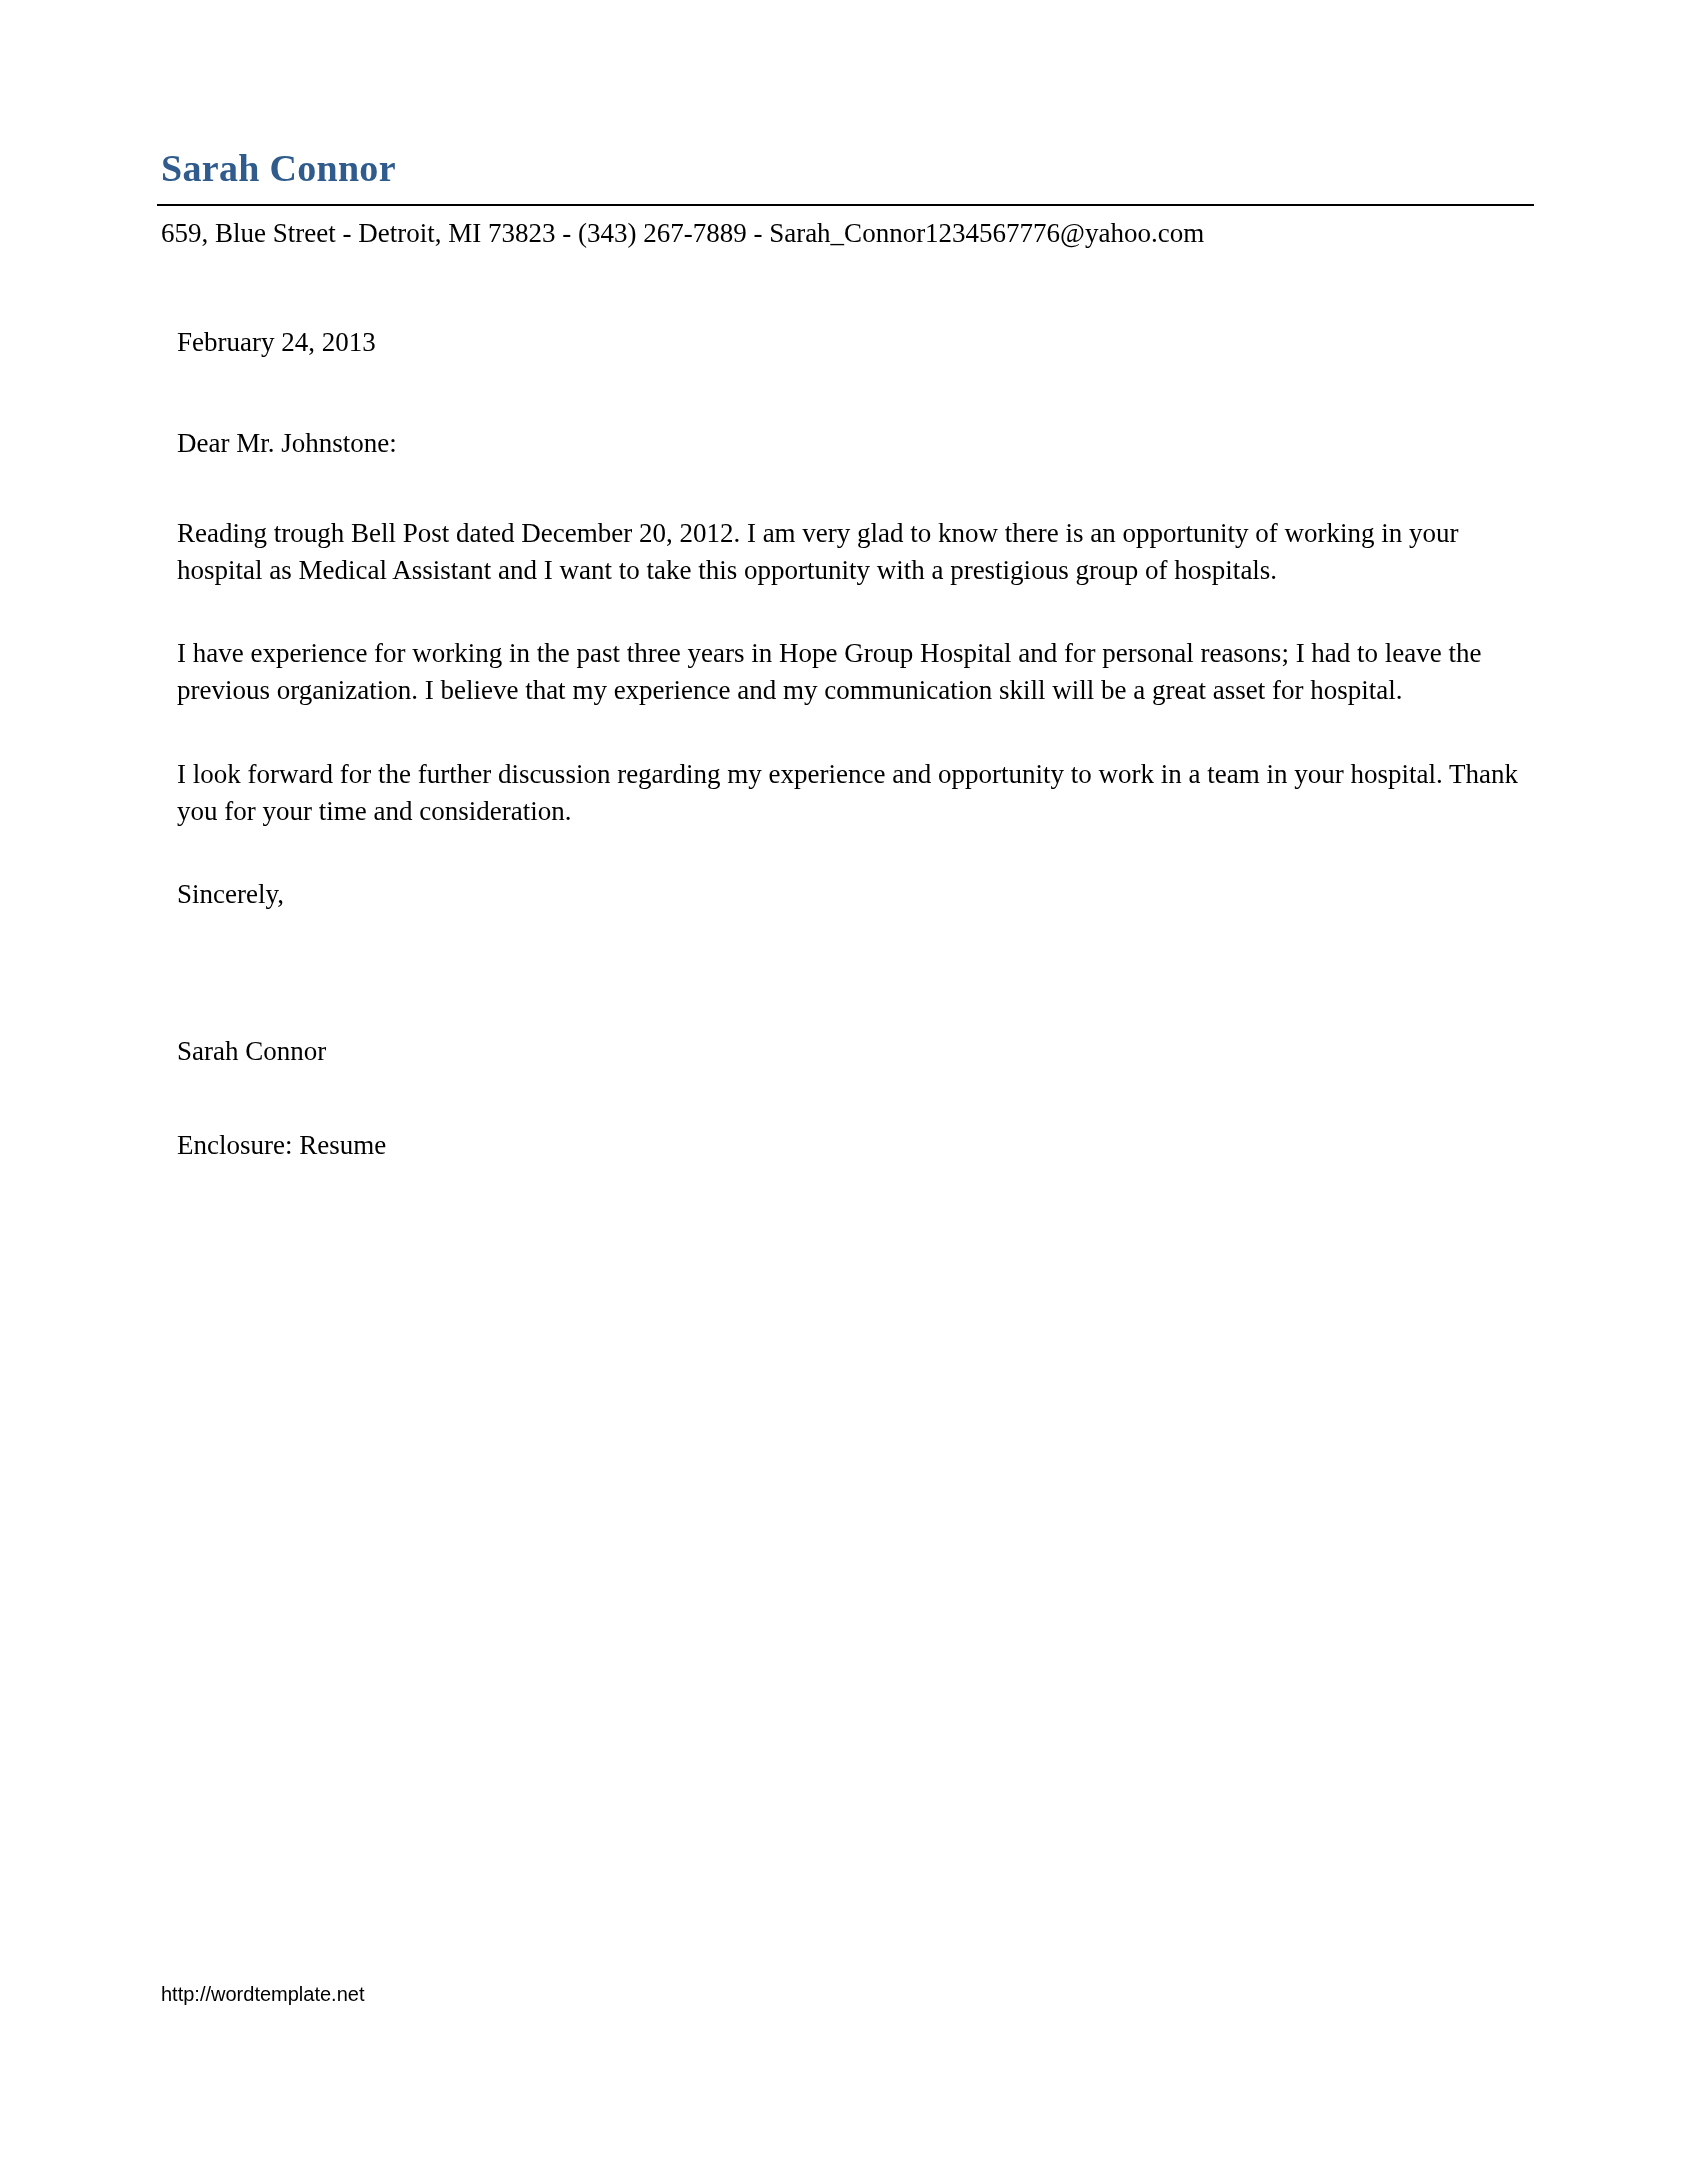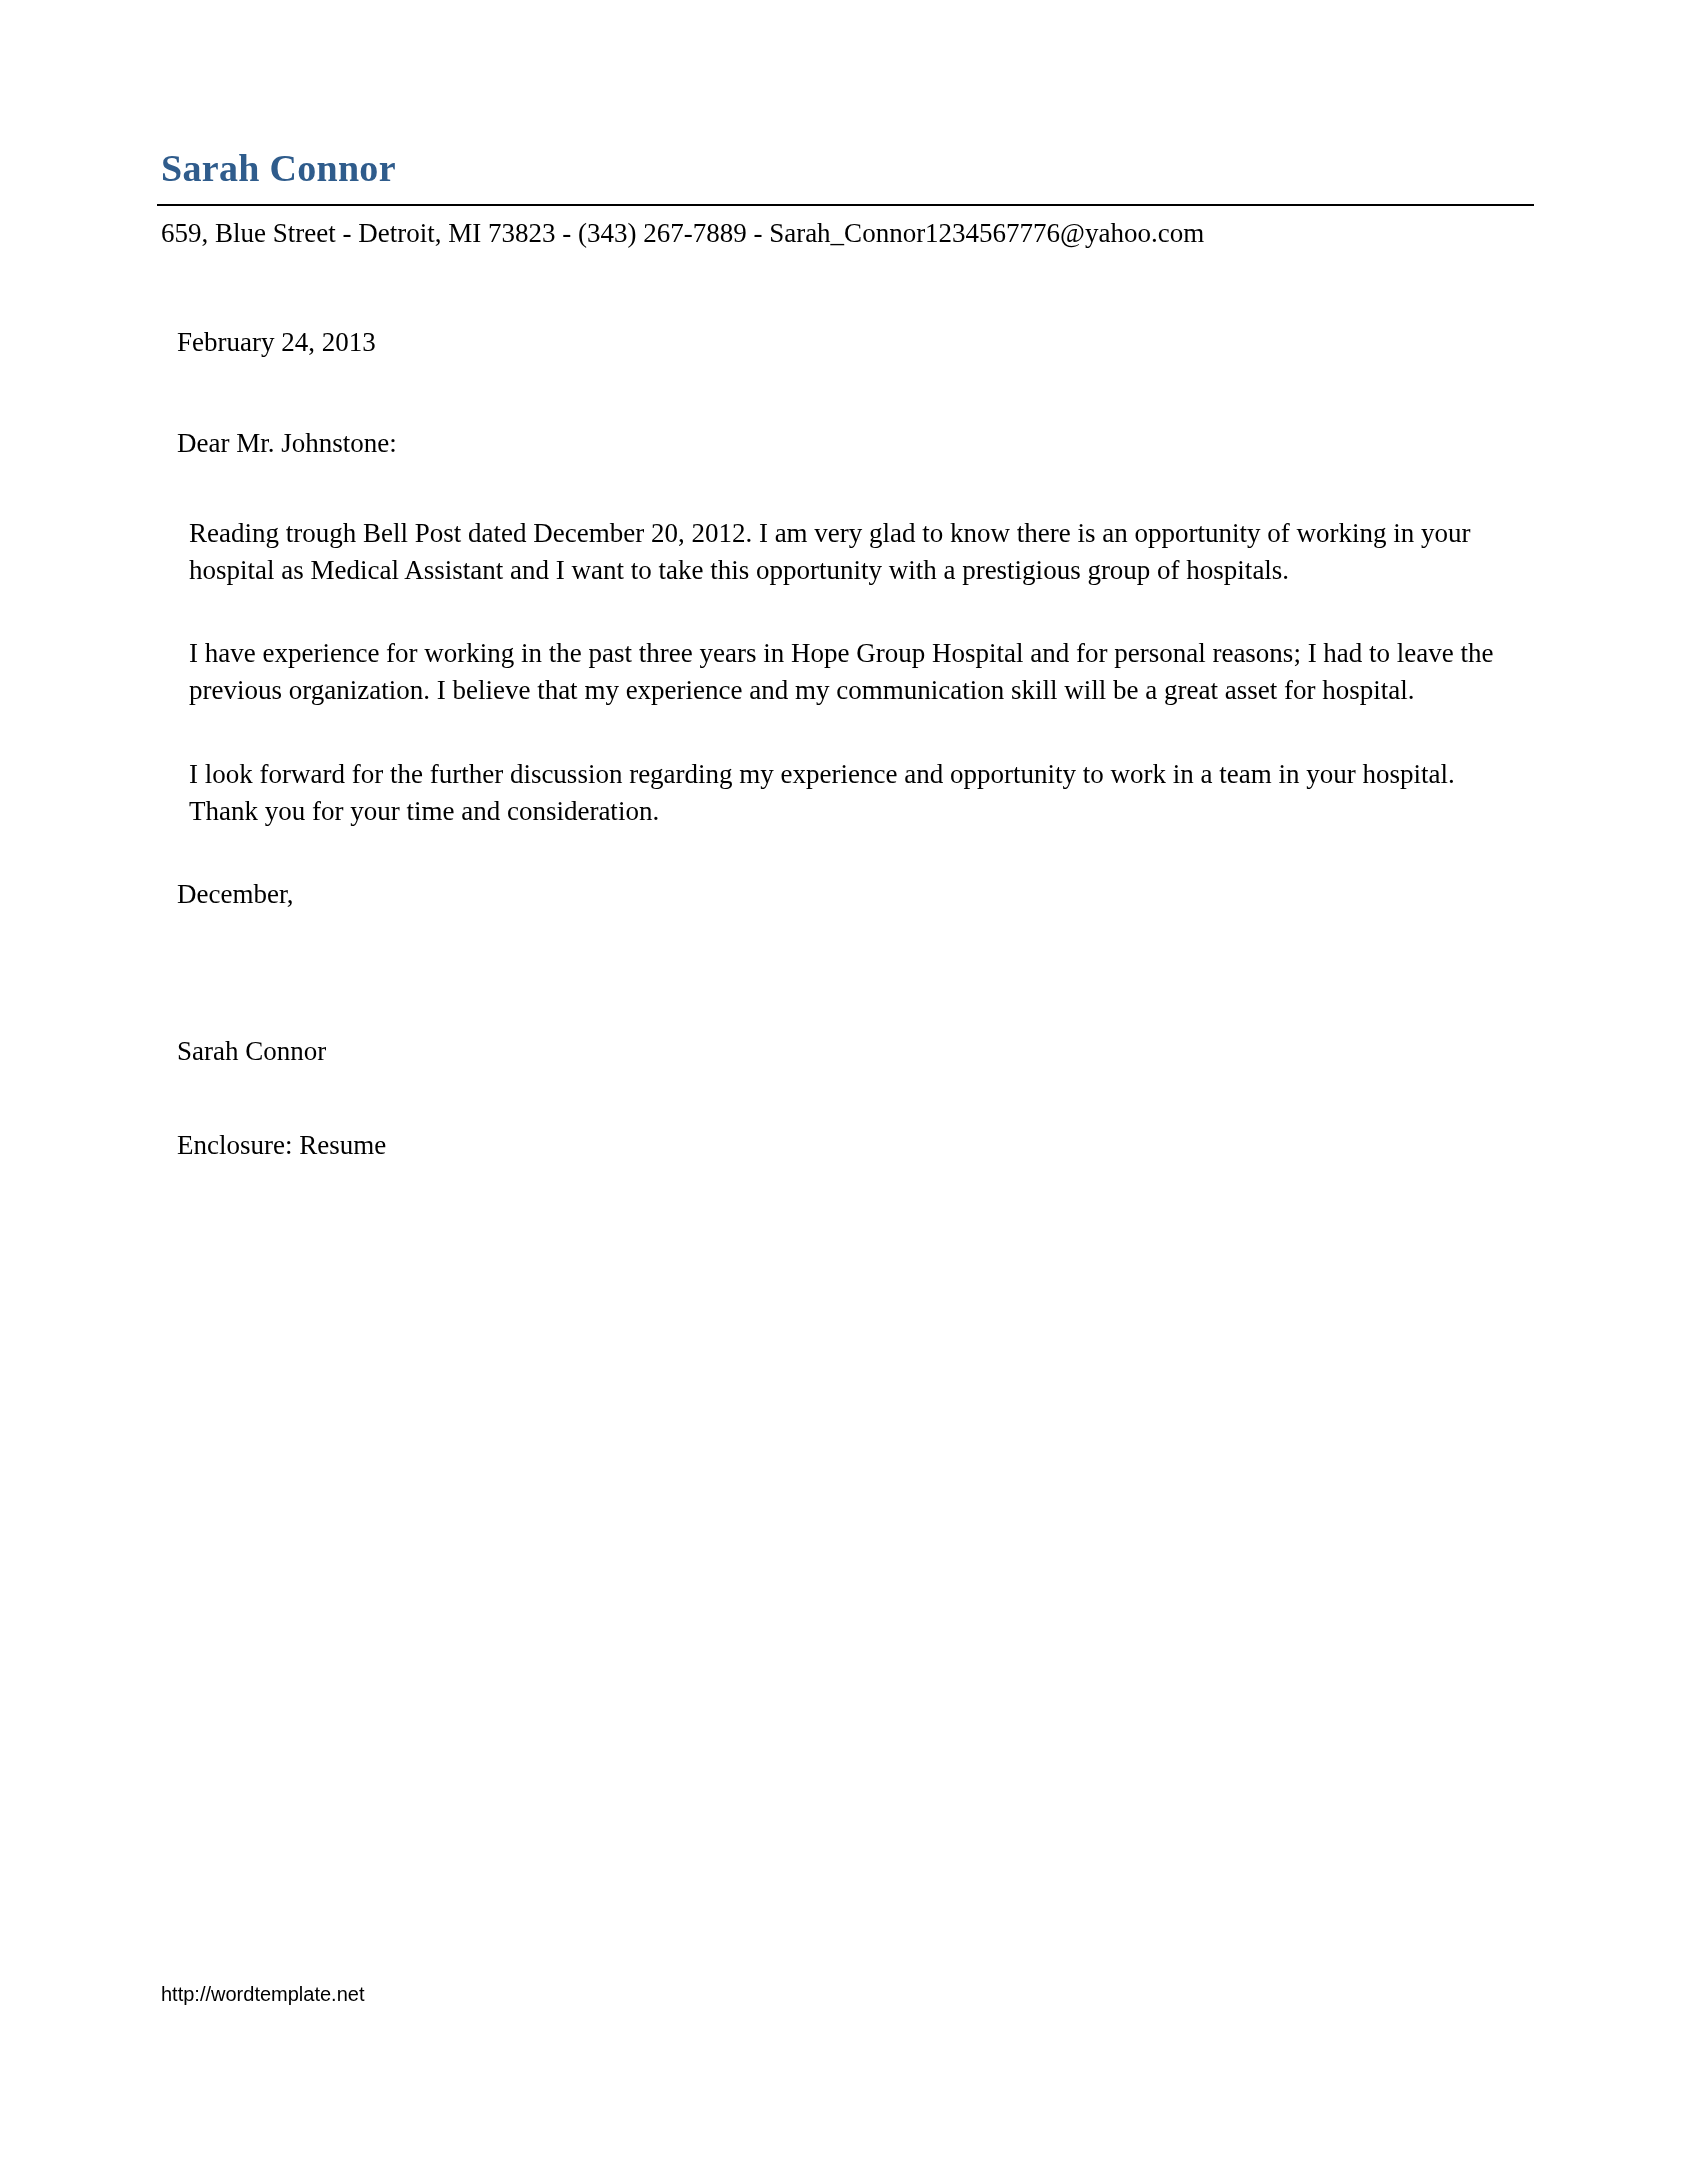--- a/index.html
+++ b/index.html
@@ -64,21 +64,21 @@
     margin: 0 0 64px 0;
   }
   .recipient {
     margin: 0 0 52px 0;
   }
   .recipient div { margin: 0; }
   .salutation {
     margin: 0 0 52px 0;
   }
   .para {
-    margin: 0 0 46px 12px;
+    margin: 0 0 46px 0;
     text-align: left;
   }
   .closing {
     margin: 0 0 0 0;
   }
   .signature-gap {
     height: 120px;
   }
   .signature-name {
     margin: 0;
@@ -115,21 +115,21 @@
 
 
     <div class="block salutation">Dear Mr. Johnstone:</div>
 
     <div class="block para">Reading trough Bell Post dated December 20, 2012. I am very glad to know there is an opportunity of working in your hospital as Medical Assistant and I want to take this opportunity with a prestigious group of hospitals.</div>
 
     <div class="block para">I have experience for working in the past three years in Hope Group Hospital and for personal reasons; I had to leave the previous organization. I believe that my experience and my communication skill will be a great asset for hospital.</div>
 
     <div class="block para">I look forward for the further discussion regarding my experience and opportunity to work in a team in your hospital. Thank you for your time and consideration.</div>
 
-    <div class="block closing">December,</div>
+    <div class="block closing">Sincerely,</div>
 
     <div class="signature-gap"></div>
 
     <div class="block signature-name">Sarah Connor</div>
 
     <div class="block enclosure">Enclosure: Resume</div>
 
   </div>
 
   <div class="footer">http://wordtemplate.net</div>

